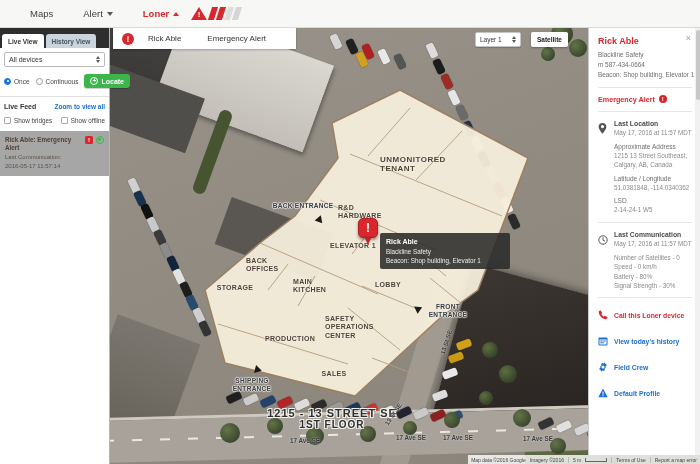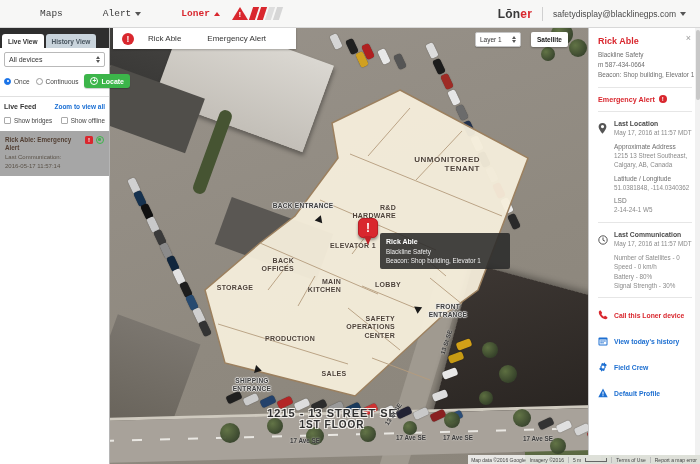--- a/index.html
+++ b/index.html
@@ -3,21 +3,21 @@
 <meta charset="utf-8">
 <style>
   * { margin:0; padding:0; box-sizing:border-box; }
   body { font-family:"Liberation Sans","DejaVu Sans",sans-serif; background:#e8e8e8; }
   .app { position:relative; width:700px; height:464px; background:#fff; overflow:hidden;
          -webkit-user-select:none; user-select:none; }
 
   
   .topbar { position:absolute; left:0; top:0; width:700px; height:28px; background:#f7f7f6;
             border-bottom:1px solid #d8d8d8; display:flex; align-items:center; z-index:40; }
-  .tb-item { font-size:9.5px; color:#3c3c3c; margin-left:40px; display:flex; align-items:center; gap:4px; cursor:pointer;font-family:Liberation Mono, monospace; }
+  .tb-item { font-size:9.5px; color:#3c3c3c; margin-left:30px; display:flex; align-items:center; gap:4px; cursor:pointer; }
   .tb-item.alert { color:#d9272e; font-weight:bold; }
   .caret-down { width:0;height:0;border-left:3.5px solid transparent;border-right:3.5px solid transparent;border-top:4px solid #555; }
   .caret-up { width:0;height:0;border-left:3.5px solid transparent;border-right:3.5px solid transparent;border-bottom:4px solid #d9272e; }
   .logo-stripes { display:flex; align-items:center; margin-left:12px; gap:2px; }
   .stripe { width:6px; height:13px; transform:skewX(-18deg); }
   .tri-wrap { position:relative; width:16px; height:13px; margin-right:1px; }
   .tri { position:absolute; left:0; bottom:0; width:0; height:0;
          border-left:8px solid transparent; border-right:8px solid transparent; border-bottom:13px solid #d9272e; }
   .tri-excl { position:absolute; left:0; right:0; bottom:1px; text-align:center; color:#fff; font-size:8px; font-weight:bold; line-height:1; }
   .tb-right { margin-left:auto; display:flex; align-items:center; margin-right:14px; gap:10px; }
@@ -67,21 +67,21 @@
   .ai-line { font-size:6px; color:#5a5248; margin-top:3px; line-height:1.25; }
 
   
   .map { position:absolute; left:110px; top:28px; right:0; bottom:0; overflow:hidden; cursor:grab;
          background:linear-gradient(160deg,#98928a 0%,#8f897f 55%,#8a847a 100%); }
   .decor { position:absolute; }
   .car { position:absolute; width:8px; height:15px; border-radius:2.5px; box-shadow:0 0 1px rgba(0,0,0,.55); }
   .tree { position:absolute; border-radius:50%; background:radial-gradient(circle at 35% 35%, #5f7242, #36432a 72%); opacity:.95; }
   .floorplan { position:absolute; left:0; top:0; z-index:2; }
   .room-label { position:absolute; transform:translate(-50%,-50%); font-size:7px; font-weight:bold; color:#4e4238;
-                text-align:right; line-height:1.18; letter-spacing:.3px; z-index:3;
+                text-align:left; line-height:1.18; letter-spacing:.3px; z-index:3;
                 text-shadow:0 0 2px rgba(255,255,255,.75); }
   .room-label.big { font-size:8px; letter-spacing:.5px; }
   .entrance-label { position:absolute; transform:translate(-50%,-50%); font-size:6.5px; font-weight:bold; color:#3d3d3d;
                     text-align:center; line-height:1.2; letter-spacing:.3px; z-index:3;
                     text-shadow:-1px 0 1px rgba(235,235,235,.9),1px 0 1px rgba(235,235,235,.9),0 1px 1px rgba(235,235,235,.9),0 -1px 1px rgba(235,235,235,.9); }
   .ent-arrow { position:absolute; width:0; height:0; z-index:3;
                border-left:4px solid transparent; border-right:4px solid transparent; border-bottom:7px solid #1a1a1a; }
   .addr-label { position:absolute; left:222px; top:390px; transform:translate(-50%,-50%); text-align:center; z-index:4;
                 font-weight:bold; color:#2e2e2e;
                 text-shadow:-1px -1px 0 #f4f2ee,1px -1px 0 #f4f2ee,-1px 1px 0 #f4f2ee,1px 1px 0 #f4f2ee; }
@@ -164,28 +164,20 @@
       </div>
     <div class="logo-stripes">
       <span class="tri-wrap">
           <span class="tri"></span>
           <span class="tri-excl">!</span>
         </span>
       <span class="stripe" style="background:#d9272e"></span>
       <span class="stripe" style="background:#d9272e"></span>
       <span class="stripe" style="background:#dedede"></span>
       <span class="stripe" style="background:#d6d6d6"></span>
-    </div>
-    <div class="tb-right">
-      <div class="loner-logo"><span class="p1">Lōn</span><span class="p2">er</span></div>
-      <div class="tb-sep"></div>
-      <div class="account">
-          <span>safetydisplay@blacklinegps.com</span>
-          <span class="caret-down"></span>
-        </div>
     </div>
   </div>
 
   <div class="left-panel">
     <div class="tab-row">
       <div class="tab active">Live View</div>
       <div class="tab inactive">History View</div>
     </div>
     <div class="lp-body">
       <div class="select-box">

